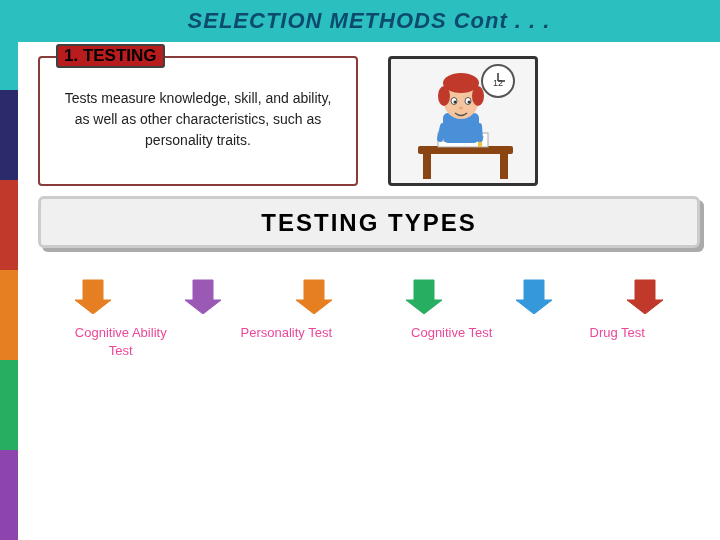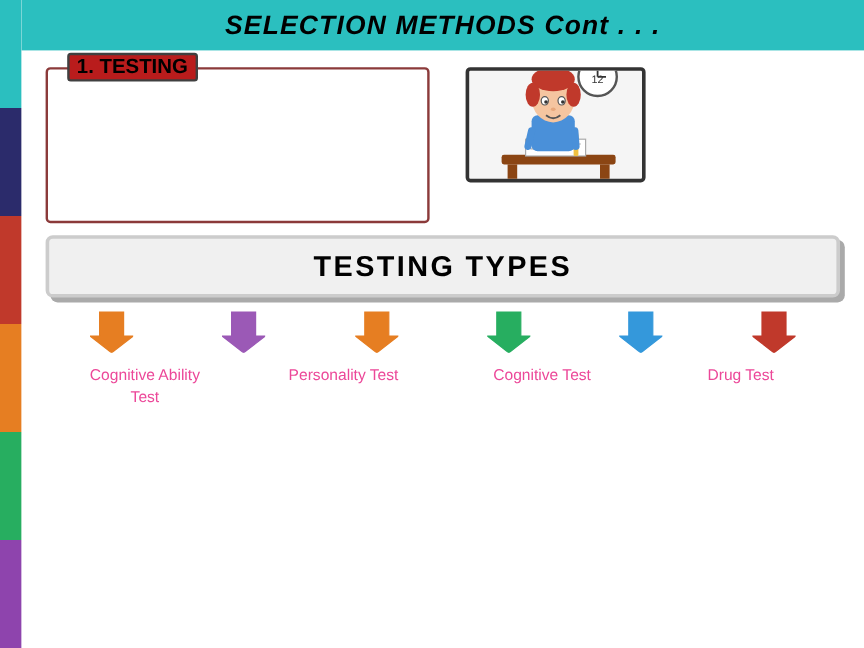--- a/index.html
+++ b/index.html
@@ -40,21 +40,21 @@
       background: #ffffff;
     }
 
     
     .header-bar {
       background: #2bbfbf;
       padding: 8px 20px;
       text-align: center;
     }
     .header-title {
-      color: #000000;
+      color: #0c4a6e;
       font-size: 22px;
       font-weight: bold;
       font-style: italic;
       letter-spacing: 1px;
     }
 
     
     .content {
       padding: 14px 20px 10px 20px;
       display: flex;
@@ -95,38 +95,38 @@
       color: #222222;
       text-align: center;
       margin-top: 18px;
       line-height: 1.5;
     }
 
     
     .student-image {
       margin-left: 30px;
       width: 150px;
-      height: 96px;
+      height: 130px;
       border: 3px solid #333333;
       border-radius: 4px;
       background: #f5f5f5;
       display: flex;
       align-items: center;
       justify-content: center;
       overflow: hidden;
     }
 
     
     .testing-types-container {
       background: #f0f0f0;
       border: 3px solid #cccccc;
       border-radius: 6px;
       text-align: center;
       padding: 10px 0 8px 0;
-      margin-bottom: 8px;
+      margin-bottom: 28px;
       box-shadow: 4px 4px 0px #aaaaaa;
       position: relative;
     }
     .testing-types-title {
       font-size: 24px;
       font-weight: bold;
       color: #000000;
       letter-spacing: 2px;
     }
 
@@ -193,20 +193,21 @@
 
   <div class="header-bar">
     <span class="header-title">SELECTION METHODS Cont . . .</span>
   </div>
 
   <div class="content">
 
     <div class="top-section">
       <div class="testing-box">
         <span class="testing-title">1. TESTING</span>
+        <p class="testing-text">Tests measure knowledge, skill, and ability, as well as other characteristics, such as personality traits.</p>
       </div>
       <div class="student-image">
 
         <svg class="student-svg" viewBox="0 0 130 120" xmlns="http://www.w3.org/2000/svg">
 
           <circle cx="100" cy="20" r="16" fill="white" stroke="#555" stroke-width="2"></circle>
           <text x="100" y="25" font-size="9" text-anchor="middle" fill="#333">12</text>
           <line x1="100" y1="20" x2="100" y2="12" stroke="#333" stroke-width="1.5"></line>
           <line x1="100" y1="20" x2="107" y2="20" stroke="#333" stroke-width="1.5"></line>
 

